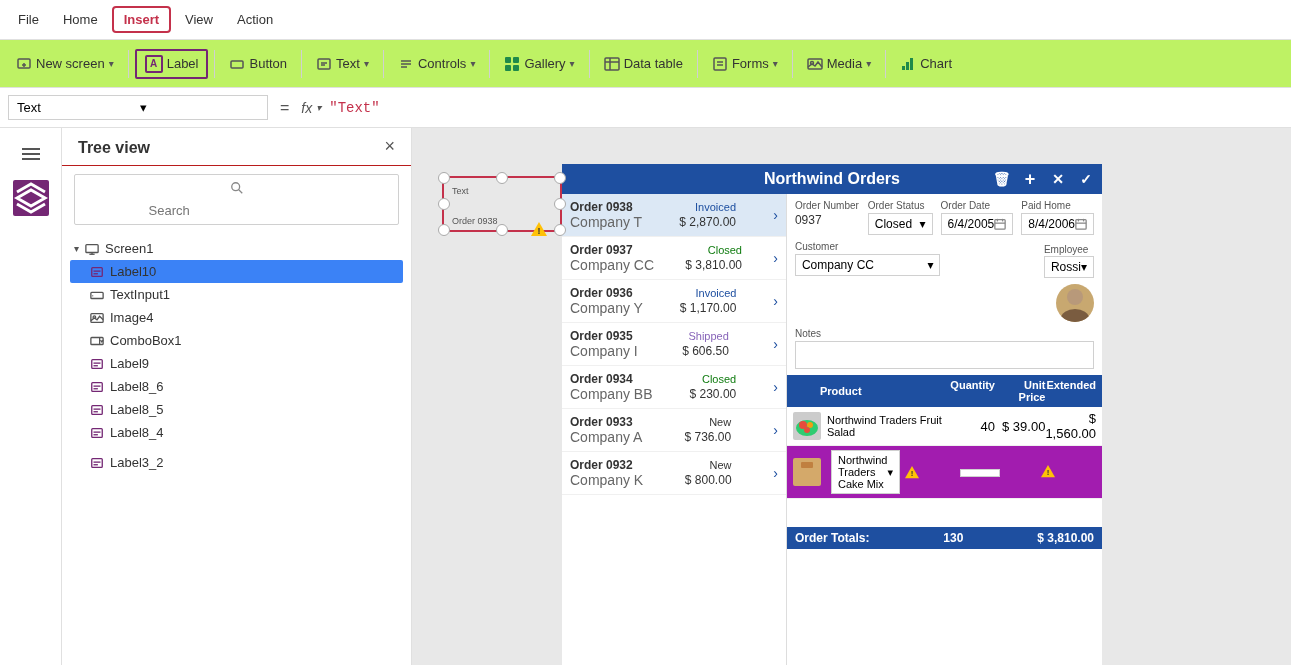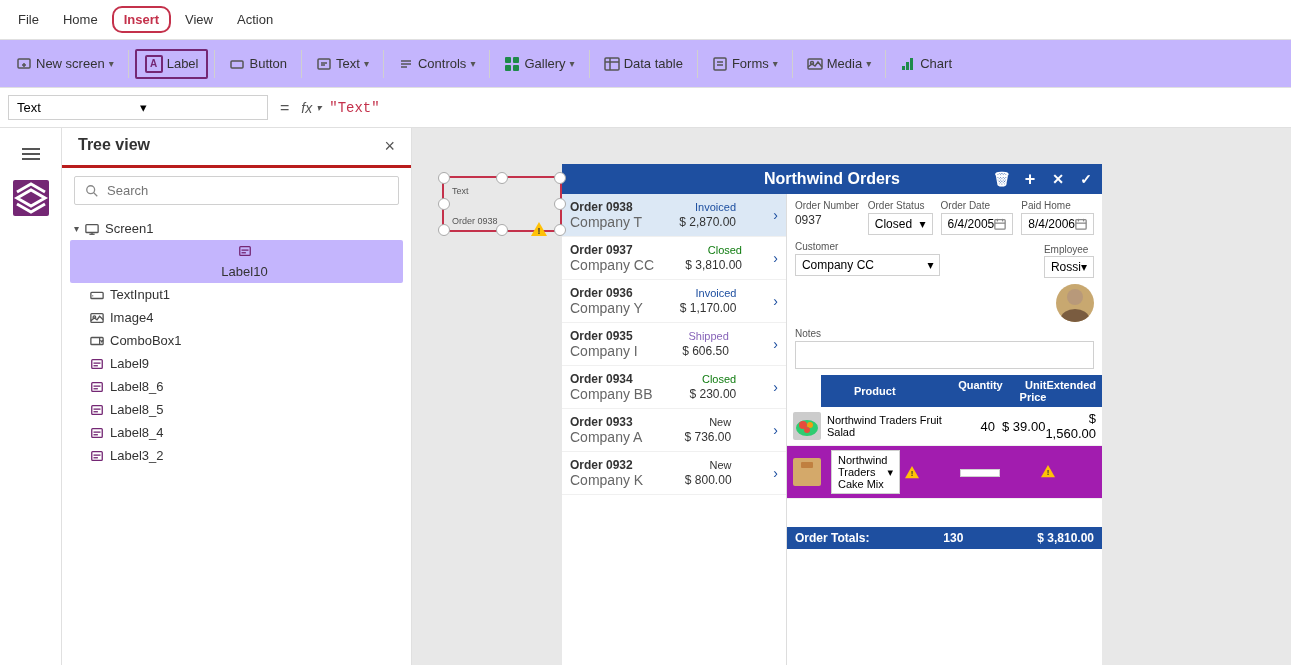--- a/index.html
+++ b/index.html
@@ -1,24 +1,24 @@
 <!DOCTYPE html>
 <html><head>
   <meta charset="utf-8">
   <style>
     * { box-sizing: border-box; margin: 0; padding: 0; }
     body { font-family: 'Segoe UI', Arial, sans-serif; font-size: 13px; background: #f3f3f3; overflow: hidden; width: 1291px; height: 665px; }
 
     
     .menu-bar { display: flex; align-items: center; background: #fff; height: 40px; padding: 0 8px; border-bottom: 1px solid #e0e0e0; gap: 4px; }
     .menu-item { padding: 4px 10px; cursor: pointer; border-radius: 2px; font-size: 13px; color: #333; }
-    .menu-item.active { color: #c4314b; border: 2px solid #c4314b; border-radius: 10px; font-weight: 600; }
-
-    
-    .toolbar { display: flex; align-items: center; background: #c4b5fd; height: 48px; padding: 0 8px; border-bottom: 1px solid #e0e0e0; gap: 2px; }
+    .menu-item.active { color: #c4314b; border: 2px solid #c4314b; border-radius: 4px; font-weight: 600; }
+
+    
+    .toolbar { display: flex; align-items: center; background: #bef264; height: 48px; padding: 0 8px; border-bottom: 1px solid #e0e0e0; gap: 2px; }
     .toolbar-btn { display: flex; align-items: center; gap: 4px; padding: 4px 8px; cursor: pointer; border-radius: 2px; font-size: 13px; color: #333; border: none; background: none; }
     .toolbar-btn.active { border: 2px solid #742774; border-radius: 2px; }
     .toolbar-btn svg { width: 16px; height: 16px; }
     .toolbar-separator { width: 1px; background: #d0d0d0; height: 28px; margin: 0 4px; }
     .toolbar-chevron { font-size: 10px; color: #555; }
     .toolbar-label-icon { width: 18px; height: 18px; border: 2px solid #742774; border-radius: 2px; display: flex; align-items: center; justify-content: center; font-size: 10px; color: #742774; font-weight: bold; }
 
     
     .formula-bar { display: flex; align-items: center; background: #fff; height: 40px; border-bottom: 1px solid #e0e0e0; padding: 0 8px; gap: 8px; }
     .formula-dropdown { display: flex; align-items: center; gap: 4px; border: 1px solid #d0d0d0; padding: 4px 8px; width: 260px; cursor: pointer; background: #fff; }
@@ -30,30 +30,30 @@
     
     .main-layout { display: flex; height: calc(665px - 128px); }
 
     
     .sidebar { width: 62px; background: #fff; border-right: 1px solid #e0e0e0; display: flex; flex-direction: column; align-items: center; padding: 8px 0; gap: 8px; }
     .sidebar-icon { width: 36px; height: 36px; display: flex; align-items: center; justify-content: center; cursor: pointer; border-radius: 2px; color: #555; }
     .sidebar-icon.active { background: #742774; color: #fff; }
 
     
     .panel { width: 350px; background: #fff; border-right: 1px solid #e0e0e0; display: flex; flex-direction: column; }
-    .panel-header { display: flex; align-items: flex-start; justify-content: space-between; padding: 8px 16px; border-bottom: 3px solid #b91c1c; gap: 36px; }
+    .panel-header { display: flex; align-items: flex-end; justify-content: space-between; padding: 8px 16px; border-bottom: 1px solid #b91c1c; gap: 36px; }
     .panel-title { font-size: 16px; font-weight: 600; color: #333; }
     .panel-close { cursor: pointer; color: #555; font-size: 18px; }
 
-    .search-box { display: flex; align-items: center; gap: 8px; border: 1px solid #d0d0d0; margin: 8px 12px; padding: 6px 10px; border-radius: 2px; background: #fff; }
+    .search-box { display: flex; align-items: center; gap: 8px; border: 1px solid #d0d0d0; margin: 8px 12px; padding: 6px 10px; border-radius: 2px; background: #fff; flex-direction: column; }
     .search-box input { border: none; outline: none; font-size: 13px; flex: 1; background: transparent; }
 
     .tree-content { padding: 4px 8px; overflow-y: auto; flex: 1; }
     .tree-item { display: flex; align-items: center; gap: 6px; padding: 4px 4px; cursor: pointer; border-radius: 2px; }
-    .tree-item.selected { background: #c4b5fd; flex-direction: column; }
+    .tree-item.selected { background: #3b82f6; }
     .tree-item-label { font-size: 13px; color: #333; }
     .tree-chevron { font-size: 10px; color: #555; }
 
     
     .canvas { flex: 1; background: #e8e8e8; position: relative; overflow: hidden; display: flex; align-items: flex-start; justify-content: flex-start; padding: 20px; }
 
     
     .selected-overlay { position: absolute; top: 28px; left: 10px; width: 120px; height: 56px; border: 2px solid #c4314b; z-index: 10; pointer-events: none; }
     .handle { width: 12px; height: 12px; background: #fff; border: 1px solid #aaa; border-radius: 50%; position: absolute; }
     .handle.tl { top: -6px; left: -6px; }
@@ -86,21 +86,21 @@
     
     .nw-fields { padding: 6px 8px; }
     .nw-field-row { display: flex; gap: 8px; margin-bottom: 6px; }
     .nw-field { display: flex; flex-direction: column; flex: 1; }
     .nw-field-label { font-size: 10px; color: #555; margin-bottom: 2px; }
     .nw-field-value { font-size: 12px; color: #333; font-weight: 500; }
     .nw-input { border: 1px solid #d0d0d0; padding: 3px 6px; font-size: 12px; background: #fff; }
     .nw-select { border: 1px solid #d0d0d0; padding: 3px 6px; font-size: 12px; background: #fff; display: flex; align-items: center; justify-content: space-between; }
     .nw-textarea { border: 1px solid #d0d0d0; padding: 3px 6px; font-size: 12px; background: #fff; height: 28px; width: 100%; }
 
-    .nw-table-header { background: #1e4fa0; color: #fff; display: flex; padding: 4px 6px; font-size: 11px; font-weight: 600; margin-left: 34px; }
+    .nw-table-header { background: #1e4fa0; color: #fff; display: flex; padding: 4px 6px; font-size: 11px; font-weight: 600; }
     .nw-table-row { display: flex; padding: 4px 6px; border-bottom: 1px solid #f0f0f0; align-items: center; }
     .nw-table-row.editing { background: #a21caf; gap: 40px; }
     .nw-col-product { flex: 3; }
     .nw-col-qty { flex: 1; text-align: right; }
     .nw-col-price { flex: 1; text-align: right; }
     .nw-col-ext { flex: 1; text-align: right; }
     .nw-thumbnail { width: 28px; height: 28px; border-radius: 2px; background: #ccc; margin-right: 6px; flex-shrink: 0; display: flex; align-items: center; justify-content: center; overflow: hidden; }
     .nw-totals { background: #1e4fa0; color: #fff; display: flex; justify-content: space-between; padding: 4px 8px; font-size: 12px; font-weight: 600; margin-top: 28px; }
 
     .nw-avatar { width: 36px; height: 36px; border-radius: 50%; background: #c8a870; overflow: hidden; display: flex; align-items: center; justify-content: center; }
@@ -348,21 +348,21 @@
 
       <div class="tree-item" style="padding-left:20px;">
         <svg viewBox="0 0 16 16" fill="none" stroke="#742774" stroke-width="1.5" width="14" height="14">
           <rect x="2" y="3" width="12" height="10" rx="1"></rect>
           <line x1="4" y1="7" x2="12" y2="7"></line>
           <line x1="4" y1="10" x2="9" y2="10"></line>
         </svg>
         <span class="tree-item-label">Label8_4</span>
       </div>
 
-      <div class="tree-item" style="padding-left:20px;">
+      <div class="tree-item" style="padding-left:20px;margin-top:7px;">
         <svg viewBox="0 0 16 16" fill="none" stroke="#742774" stroke-width="1.5" width="14" height="14">
           <rect x="2" y="3" width="12" height="10" rx="1"></rect>
           <line x1="4" y1="7" x2="12" y2="7"></line>
           <line x1="4" y1="10" x2="9" y2="10"></line>
         </svg>
         <span class="tree-item-label">Label3_2</span>
       </div>
     </div>
   </div>
 

